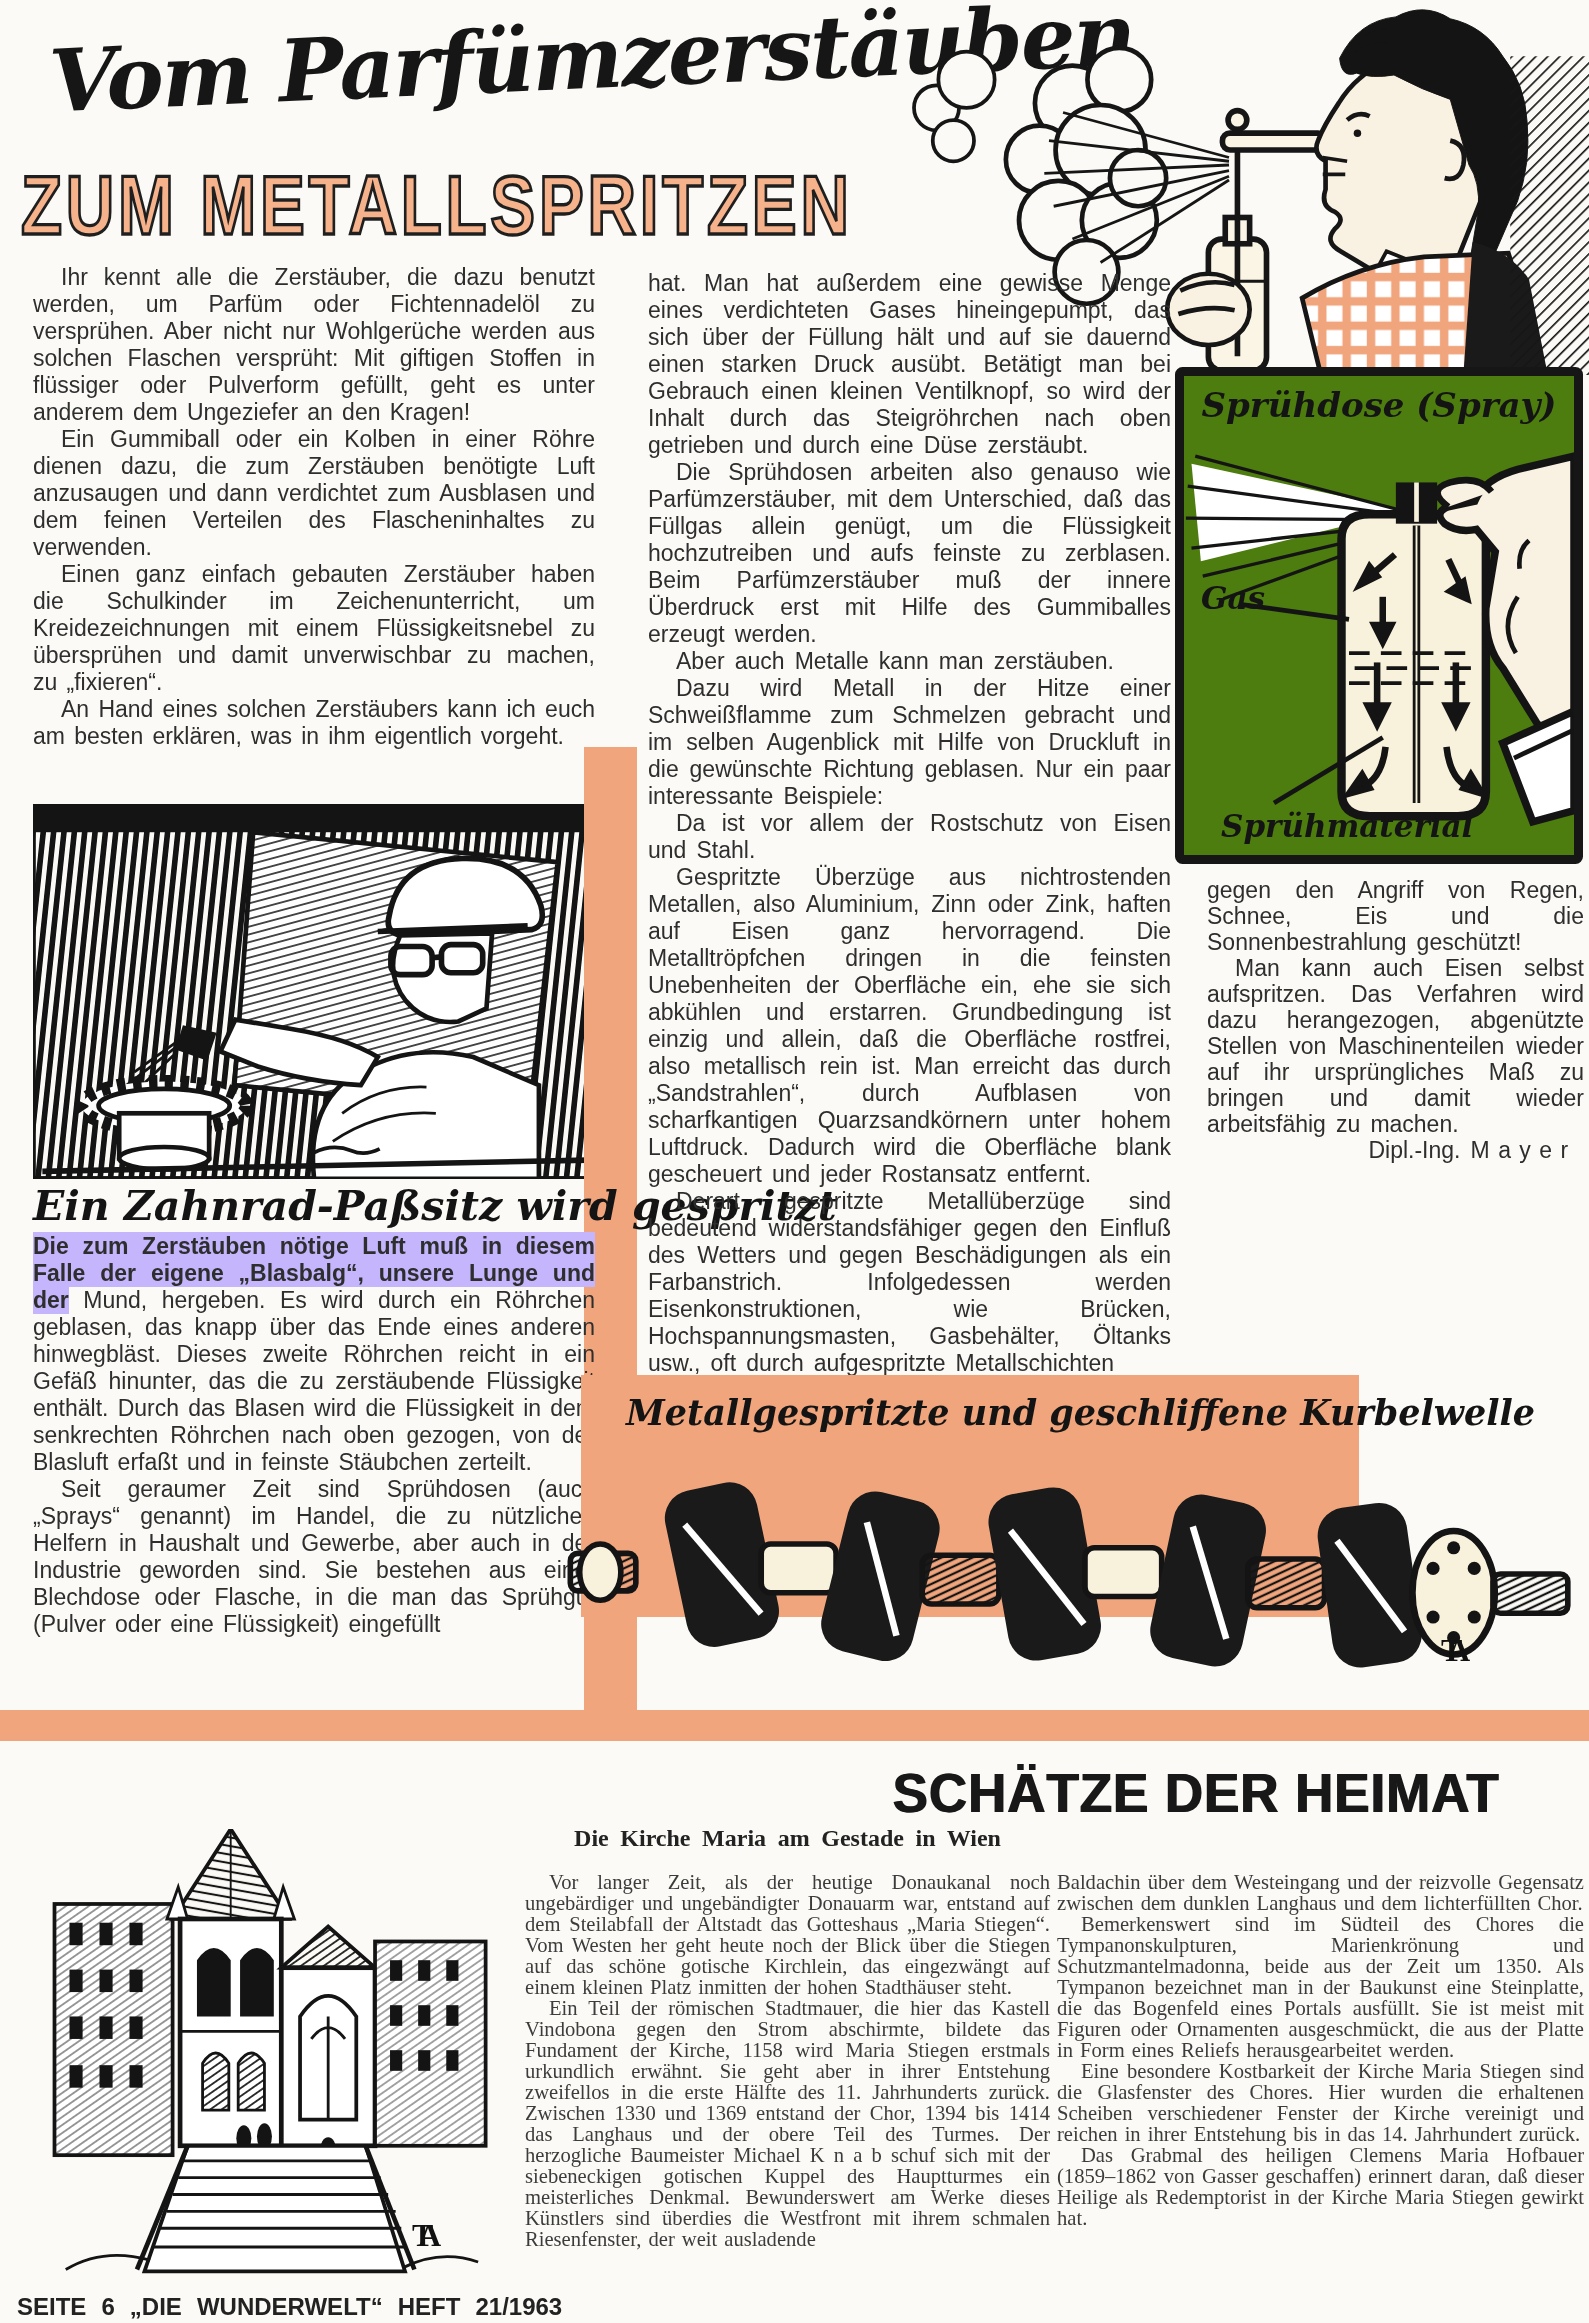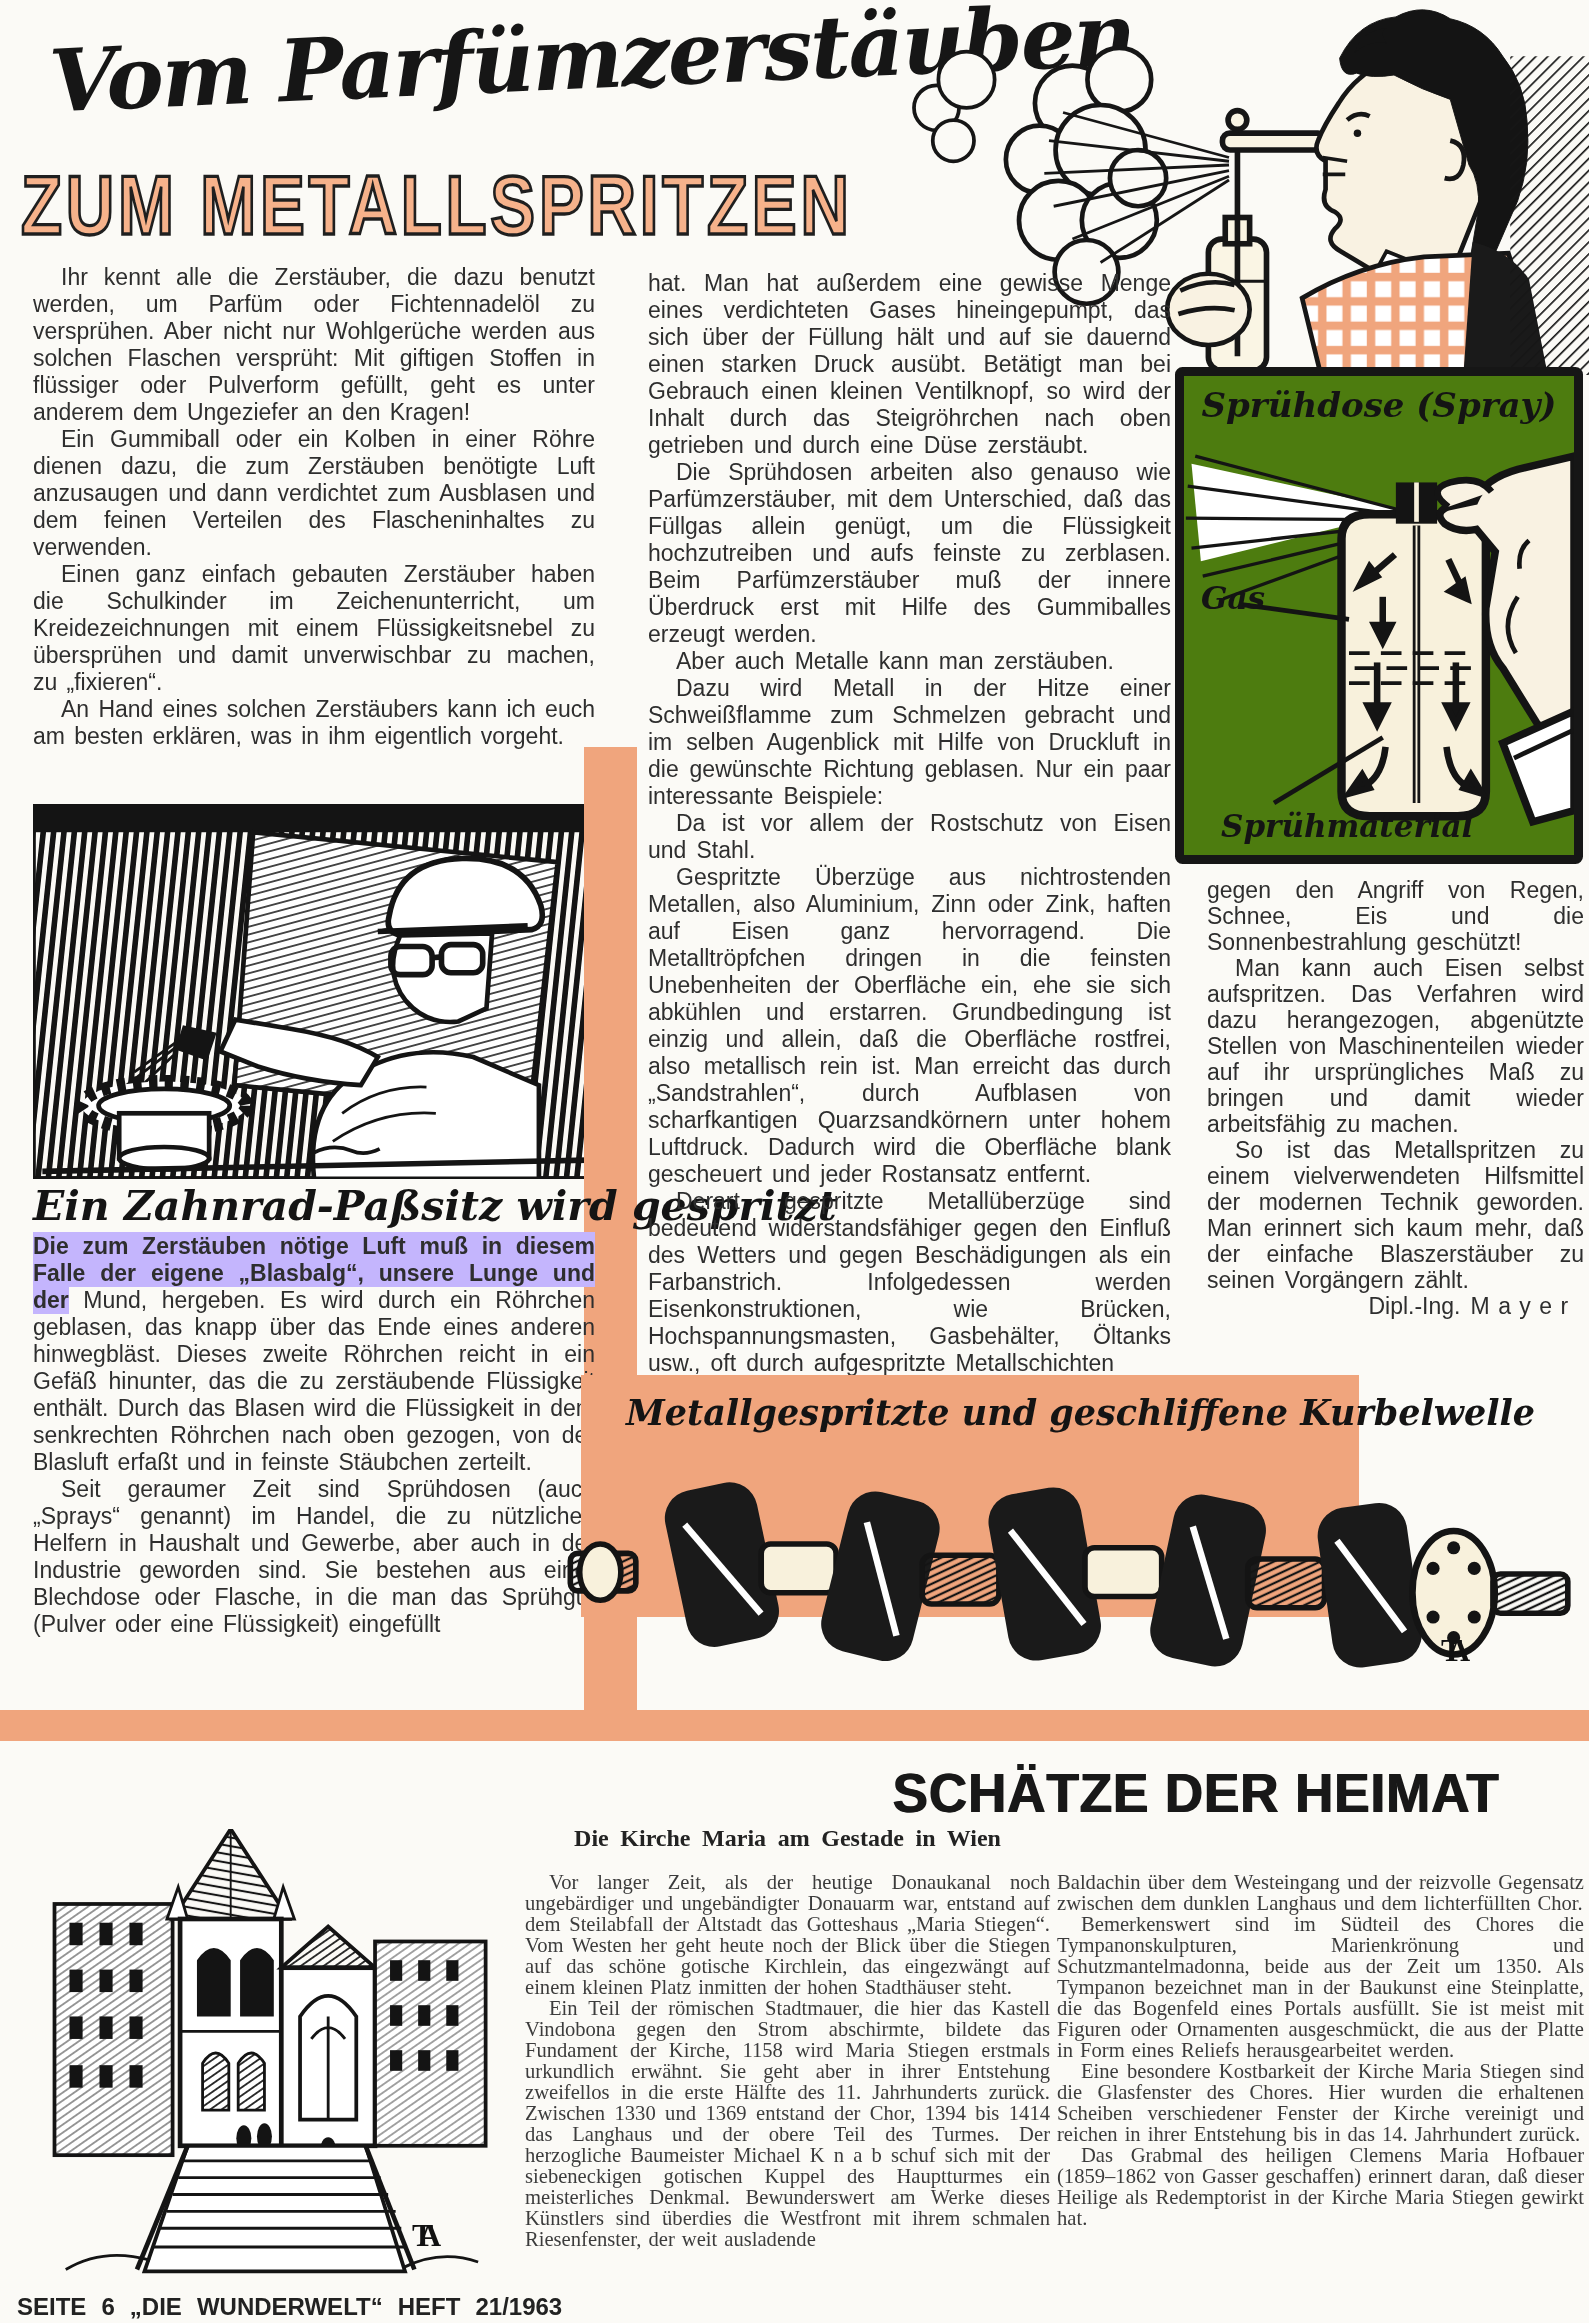--- a/index.html
+++ b/index.html
@@ -271,21 +271,20 @@
     <p>Aber auch Metalle kann man zerstäuben.</p>
     <p>Dazu wird Metall in der Hitze einer Schweißflamme zum Schmelzen gebracht und im selben Augenblick mit Hilfe von Druckluft in die gewünschte Richtung geblasen. Nur ein paar interessante Beispiele:</p>
     <p>Da ist vor allem der Rostschutz von Eisen und Stahl.</p>
     <p>Gespritzte Überzüge aus nichtrostenden Metallen, also Aluminium, Zinn oder Zink, haften auf Eisen ganz hervorragend. Die Metalltröpfchen dringen in die feinsten Unebenheiten der Oberfläche ein, ehe sie sich abkühlen und erstarren. Grundbedingung ist einzig und allein, daß die Oberfläche rostfrei, also metallisch rein ist. Man erreicht das durch „Sandstrahlen“, durch Aufblasen von scharfkantigen Quarzsandkörnern unter hohem Luftdruck. Dadurch wird die Oberfläche blank gescheuert und jeder Rostansatz entfernt.</p>
     <p>Derart gespritzte Metallüberzüge sind bedeutend widerstandsfähiger gegen den Einfluß des Wetters und gegen Beschädigungen als ein Farbanstrich. Infolgedessen werden Eisenkonstruktionen, wie Brücken, Hochspannungsmasten, Gasbehälter, Öltanks usw., oft durch aufgespritzte Metallschichten</p>
   </div>
 
   <div class="col sans3" style="left:1207px;top:877px;width:377px;">
     <p class="noindent">gegen den Angriff von Regen, Schnee, Eis und die Sonnenbestrahlung geschützt!</p>
     <p>Man kann auch Eisen selbst aufspritzen. Das Verfahren wird dazu herangezogen, abgenützte Stellen von Maschinenteilen wieder auf ihr ursprüngliches Maß zu bringen und damit wieder arbeitsfähig zu machen.</p>
-    <p>So ist das Metallspritzen zu einem vielverwendeten Hilfsmittel der modernen Technik geworden. Man erinnert sich kaum mehr, daß der einfache Blaszerstäuber zu seinen Vorgängern zählt.</p>
     <p class="byline noindent"><span>Dipl.-Ing.</span> <span class="byline-name">Mayer</span></p>
   </div>
 
   <div class="crank-box"></div>
   <div class="script-caption" style="left:626px;top:1392px;font-size:35px;">Metallgespritzte und geschliffene Kurbelwelle</div>
   <div class="illo" style="left:562px;top:1443px;width:1016px;height:262px;">
     <svg width="1016" height="262" viewBox="0 0 1084 280">
       <defs>
         <pattern id="shade" width="7" height="7" patternUnits="userSpaceOnUse" patternTransform="rotate(65)">
           <line x1="2" y1="0" x2="2" y2="7" stroke="#141414" stroke-width="2.4"></line>

